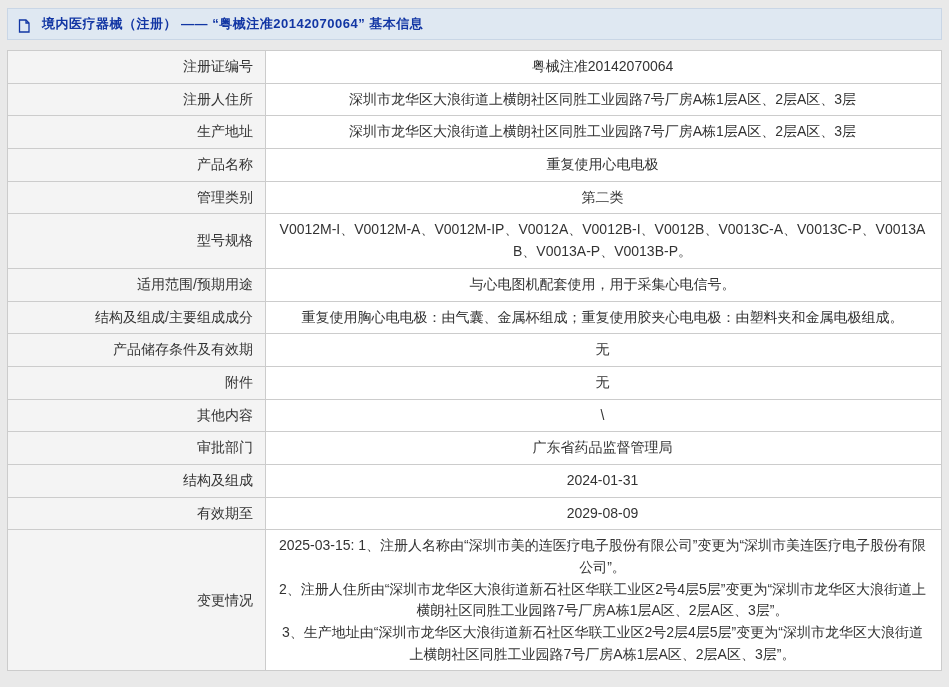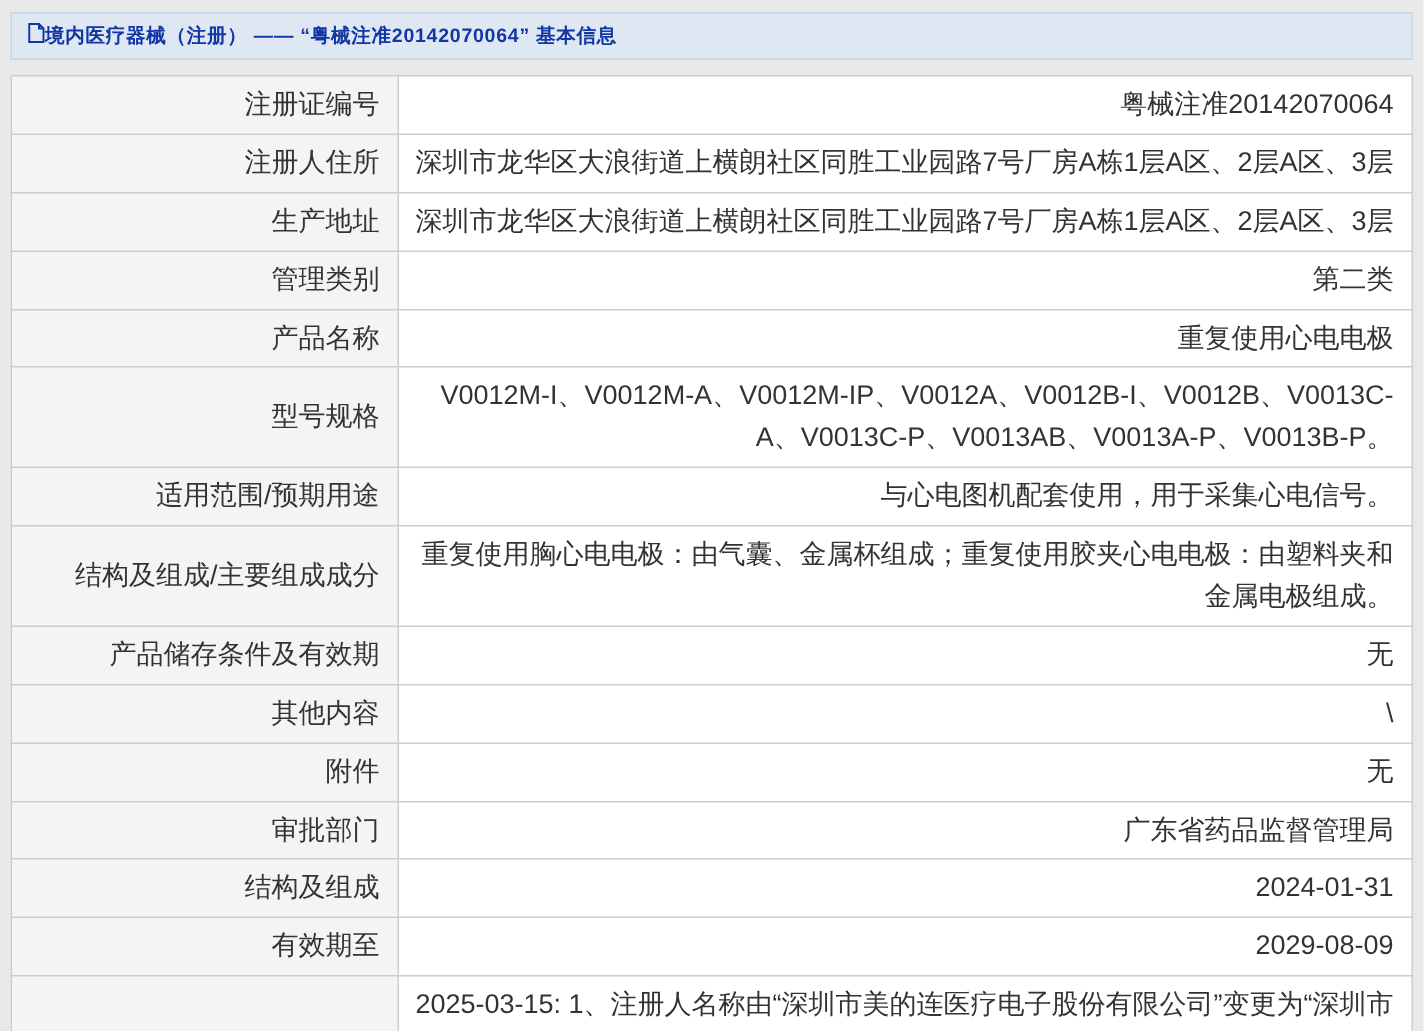--- a/index.html
+++ b/index.html
@@ -12,22 +12,22 @@
     font-size: 12.5px;
     color: var(--text, #333333);
   }
   .container { padding: 8px 7px 10px 7px; }
 
   .header-bar {
     background: var(--header-bg, #dfe8f2);
     border: 1px solid var(--header-border, #c9d6e6);
     padding: 6px 10px;
     display: flex;
-    align-items: flex-start;
-    gap: 0;
+    align-items: flex-end;
+    gap: 12px;
     margin-bottom: 10px;
   }
   .header-title {
     color: var(--title-text, #1236a4);
     font-weight: bold;
     font-size: 13px;
     letter-spacing: 0.5px;
   }
   .doc-icon svg { display: block; }
 
@@ -35,31 +35,31 @@
     width: 100%;
     border-collapse: collapse;
     background: var(--table-bg, #ffffff);
     table-layout: fixed;
   }
   .info-table th, .info-table td {
     border: 1px solid var(--table-border, #cccccc);
     padding: 5px 12px;
     line-height: 1.55;
     vertical-align: middle;
-    font-size: 18px;
+    font-size: 14px;
   }
   .info-table th {
     width: 258px;
     background: var(--label-bg, #f4f4f4);
     text-align: right;
     font-weight: normal;
     color: var(--text, #333333);
   }
   .info-table td {
-    text-align: right;
+    text-align: center;
     padding-left: 10px;
     white-space: pre-line;
     word-break: break-all;
   }
 </style>
 </head>
 <body>
 
 <div class="container" data-name="page-container">
 
@@ -81,50 +81,50 @@
   </tr>
         <tr data-name="table-row">
     <th class="label-cell" data-name="row-label-cell"><span data-name="row-label">注册人住所</span></th>
     <td class="value-cell" data-name="row-value-cell"><span data-name="row-value">深圳市龙华区大浪街道上横朗社区同胜工业园路7号厂房A栋1层A区、2层A区、3层</span></td>
   </tr>
         <tr data-name="table-row">
     <th class="label-cell" data-name="row-label-cell"><span data-name="row-label">生产地址</span></th>
     <td class="value-cell" data-name="row-value-cell"><span data-name="row-value">深圳市龙华区大浪街道上横朗社区同胜工业园路7号厂房A栋1层A区、2层A区、3层</span></td>
   </tr>
         <tr data-name="table-row">
+    <th class="label-cell" data-name="row-label-cell"><span data-name="row-label">产品名称</span></th>
+    <td class="value-cell" data-name="row-value-cell"><span data-name="row-value">重复使用心电电极</span></td>
+  </tr>
+        <tr data-name="table-row">
     <th class="label-cell" data-name="row-label-cell"><span data-name="row-label">管理类别</span></th>
     <td class="value-cell" data-name="row-value-cell"><span data-name="row-value">第二类</span></td>
-  </tr>
-        <tr data-name="table-row">
-    <th class="label-cell" data-name="row-label-cell"><span data-name="row-label">产品名称</span></th>
-    <td class="value-cell" data-name="row-value-cell"><span data-name="row-value">重复使用心电电极</span></td>
   </tr>
         <tr data-name="table-row">
     <th class="label-cell" data-name="row-label-cell"><span data-name="row-label">型号规格</span></th>
     <td class="value-cell" data-name="row-value-cell"><span data-name="row-value">V0012M-I、V0012M-A、V0012M-IP、V0012A、V0012B-I、V0012B、V0013C-A、V0013C-P、V0013AB、V0013A-P、V0013B-P。</span></td>
   </tr>
         <tr data-name="table-row">
     <th class="label-cell" data-name="row-label-cell"><span data-name="row-label">适用范围/预期用途</span></th>
     <td class="value-cell" data-name="row-value-cell"><span data-name="row-value">与心电图机配套使用，用于采集心电信号。</span></td>
   </tr>
         <tr data-name="table-row">
     <th class="label-cell" data-name="row-label-cell"><span data-name="row-label">结构及组成/主要组成成分</span></th>
     <td class="value-cell" data-name="row-value-cell"><span data-name="row-value">重复使用胸心电电极：由气囊、金属杯组成；重复使用胶夹心电电极：由塑料夹和金属电极组成。</span></td>
   </tr>
         <tr data-name="table-row">
     <th class="label-cell" data-name="row-label-cell"><span data-name="row-label">产品储存条件及有效期</span></th>
     <td class="value-cell" data-name="row-value-cell"><span data-name="row-value">无</span></td>
   </tr>
         <tr data-name="table-row">
+    <th class="label-cell" data-name="row-label-cell"><span data-name="row-label">附件</span></th>
+    <td class="value-cell" data-name="row-value-cell"><span data-name="row-value">无</span></td>
+  </tr>
+        <tr data-name="table-row">
     <th class="label-cell" data-name="row-label-cell"><span data-name="row-label">其他内容</span></th>
     <td class="value-cell" data-name="row-value-cell"><span data-name="row-value">\</span></td>
-  </tr>
-        <tr data-name="table-row">
-    <th class="label-cell" data-name="row-label-cell"><span data-name="row-label">附件</span></th>
-    <td class="value-cell" data-name="row-value-cell"><span data-name="row-value">无</span></td>
   </tr>
         <tr data-name="table-row">
     <th class="label-cell" data-name="row-label-cell"><span data-name="row-label">审批部门</span></th>
     <td class="value-cell" data-name="row-value-cell"><span data-name="row-value">广东省药品监督管理局</span></td>
   </tr>
         <tr data-name="table-row">
     <th class="label-cell" data-name="row-label-cell"><span data-name="row-label">结构及组成</span></th>
     <td class="value-cell" data-name="row-value-cell"><span data-name="row-value">2024-01-31</span></td>
   </tr>
         <tr data-name="table-row">

